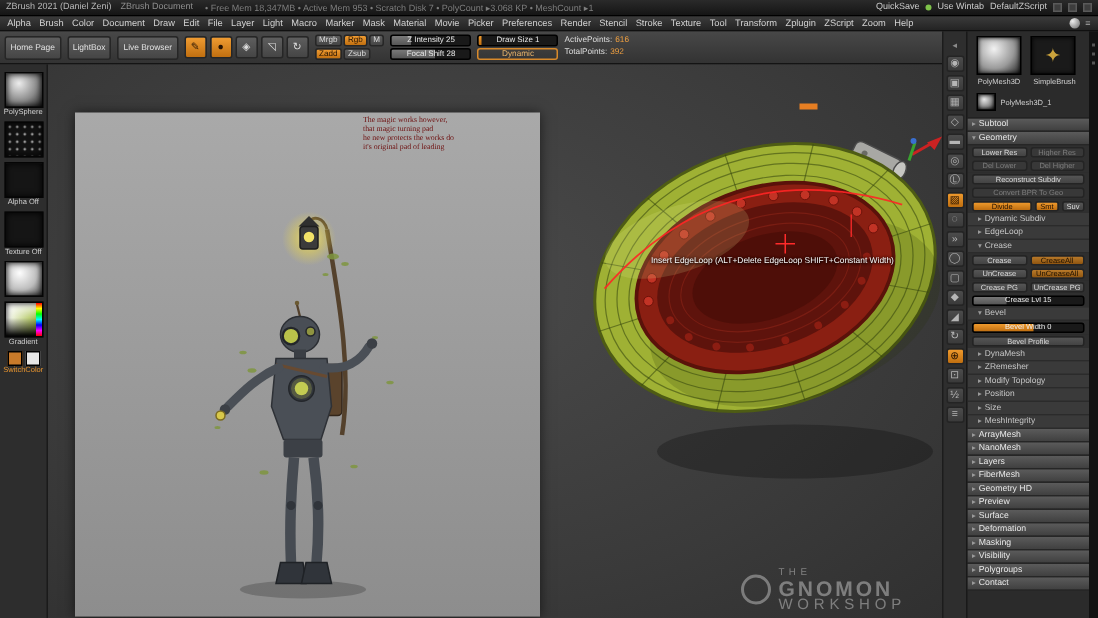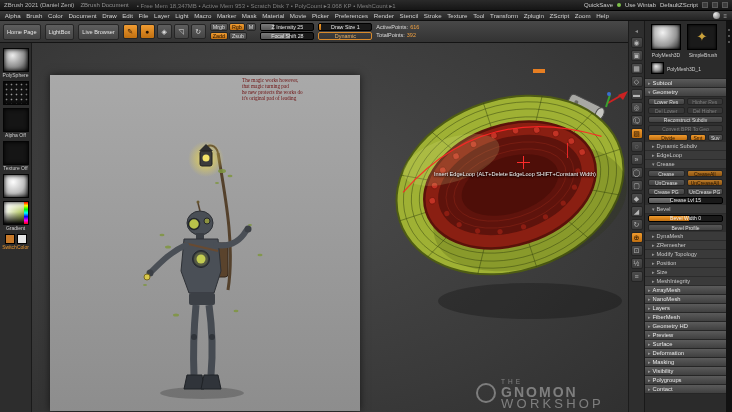--- a/index.html
+++ b/index.html
@@ -65,21 +65,21 @@
 .gizmo-svg{position:absolute;left:570px;top:44px}
 .crosshair-h{position:absolute;left:485px;top:119px;width:13px;height:1px;background:#ff2a2a}
 .crosshair-v{position:absolute;left:491px;top:113px;width:1px;height:13px;background:#ff2a2a}
 .loop-tick{position:absolute;left:535px;top:100px;width:1px;height:15px;background:#ff2a2a;opacity:.85}
 .tooltip{position:absolute;left:402px;top:128px;font-size:5.6px;color:#fafafa;text-shadow:0 1px 2px #000,0 0 2px #000;white-space:nowrap}
 .watermark{position:absolute;right:24px;bottom:4px;display:flex;align-items:center;gap:5px;opacity:.5}
 .wm-circle{width:20px;height:20px;border:2px solid #c2c2c2;border-radius:50%}
 .wm-text{text-align:left;color:#c8c8c8}
 .wm-top{font-size:6.5px;letter-spacing:3px;line-height:7px}
 .wm-main{font-size:14px;font-weight:bold;letter-spacing:2px;line-height:14px}
-.wm-sub{font-size:13px;letter-spacing:3.2px;line-height:9px}
+.wm-sub{font-size:10px;letter-spacing:3.2px;line-height:9px}
 
 
 .rightshelf{position:absolute;left:628px;top:21px;width:16px;bottom:0;background:#2e2e2e;border-left:1px solid #1c1c1c;display:flex;flex-direction:column;align-items:center;padding-top:6px;gap:2px}
 .tray-arrow{font-size:6px;color:#8a8a8a;line-height:8px}
 .rs-icon{width:12px;height:11px;line-height:10px;text-align:center;font-size:7px;color:#b5b5b5;background:linear-gradient(#4c4c4c,#3a3a3a);border:1px solid #242424;border-radius:2px;flex:none}
 .rs-icon.active{background:linear-gradient(#ef9a2d,#c06f10);color:#241202}
 
 
 .toolpanel{position:absolute;left:644px;top:21px;width:82px;bottom:0;background:#2b2b2b;border-left:1px solid #191919}
 .tp-thumbs{position:relative;height:58px;border-bottom:1px solid #222}

